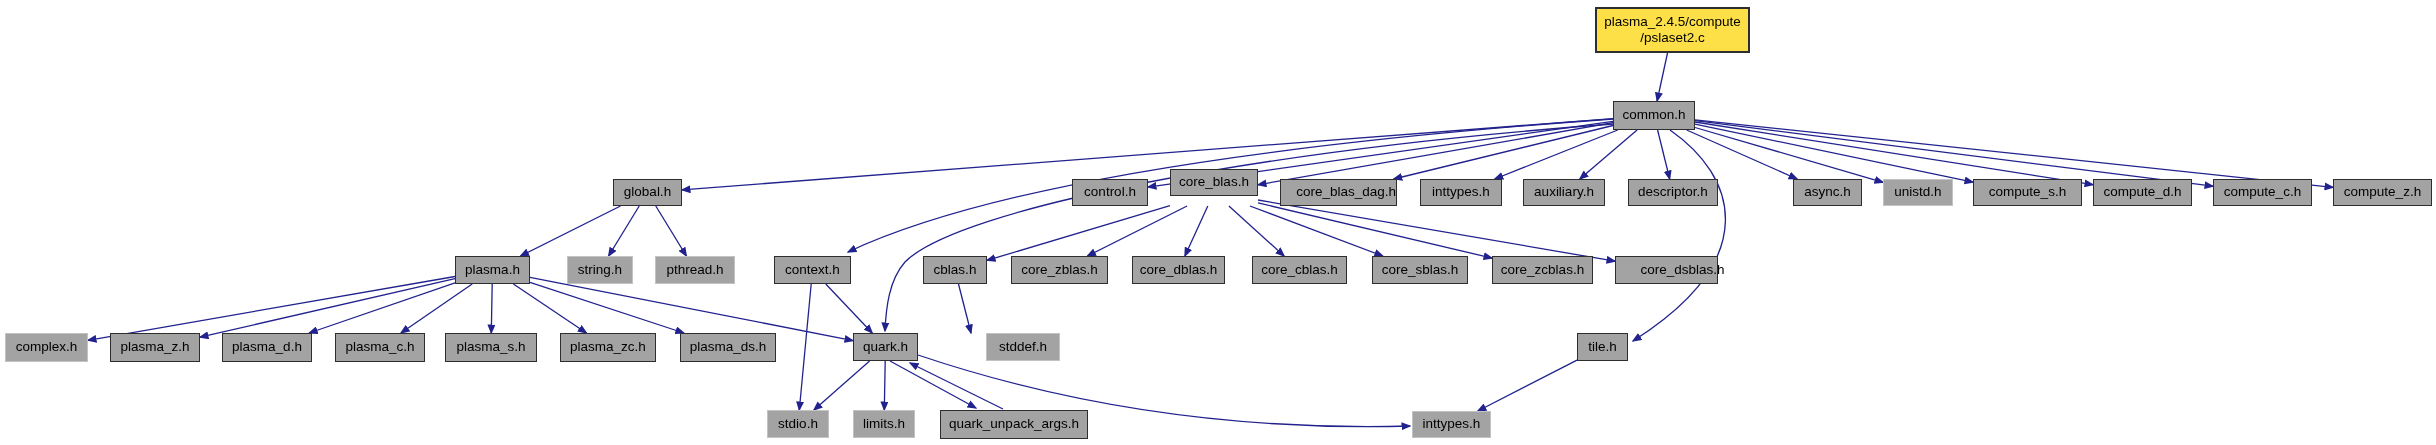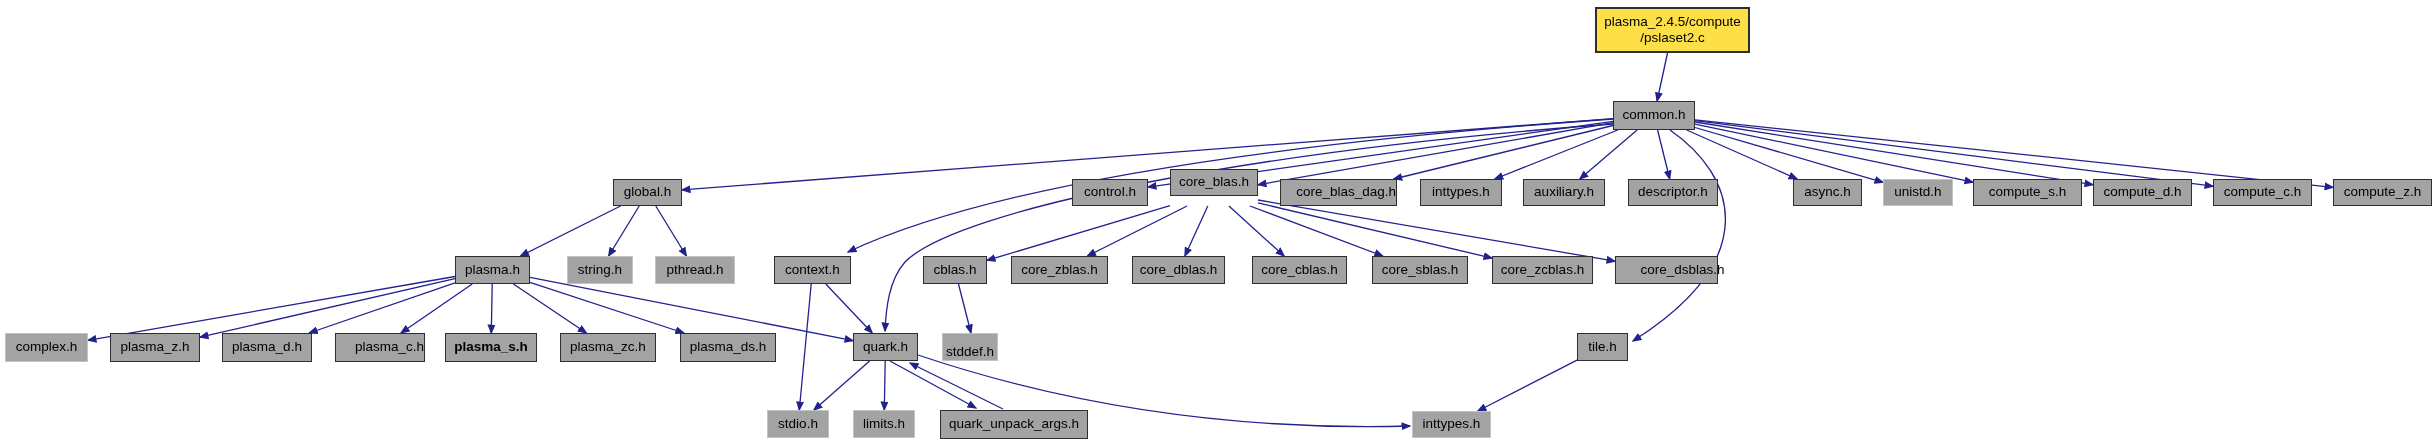--- a/index.html
+++ b/index.html
@@ -91,24 +91,24 @@
     <div class="node linked" style="left: 923px; top: 256px; width: 64px; height: 28px; border-color: rgb(46, 46, 46);"><span>cblas.h</span></div>
     <div class="node linked" style="left: 1011px; top: 256px; width: 97px; height: 28px; border-color: rgb(46, 46, 46);"><span>core_zblas.h</span></div>
     <div class="node linked" style="left: 1132px; top: 256px; width: 93px; height: 28px; border-color: rgb(46, 46, 46);"><span>core_dblas.h</span></div>
     <div class="node linked" style="left: 1252px; top: 256px; width: 95px; height: 28px; border-color: rgb(46, 46, 46);"><span>core_cblas.h</span></div>
     <div class="node linked" style="left: 1372px; top: 256px; width: 96px; height: 28px; border-color: rgb(46, 46, 46);"><span>core_sblas.h</span></div>
     <div class="node linked" style="left: 1492px; top: 256px; width: 101px; height: 28px; border-color: rgb(46, 46, 46);"><span>core_zcblas.h</span></div>
     <div class="node linked" style="left: 1615px; top: 256px; width: 103px; height: 28px; border-color: rgb(46, 46, 46); padding-left: 32px;"><span>core_dsblas.h</span></div>
     <div class="node system" style="left: 5px; top: 333px; width: 83px; height: 29px; border-color: rgb(195, 195, 195);"><span>complex.h</span></div>
     <div class="node linked" style="left: 110px; top: 333px; width: 90px; height: 29px; border-color: rgb(46, 46, 46);"><span>plasma_z.h</span></div>
     <div class="node linked" style="left: 222px; top: 333px; width: 90px; height: 29px; border-color: rgb(46, 46, 46);"><span>plasma_d.h</span></div>
-    <div class="node linked" style="left: 335px; top: 333px; width: 90px; height: 29px; border-color: rgb(46, 46, 46); justify-content: flex-end;"><span>plasma_c.h</span></div>
-    <div class="node linked" style="left: 445px; top: 333px; width: 92px; height: 29px; border-color: rgb(46, 46, 46); font-weight: bold;"><span>plasma_s.h</span></div>
+    <div class="node linked" style="left: 335px; top: 333px; width: 90px; height: 29px; border-color: rgb(46, 46, 46);"><span>plasma_c.h</span></div>
+    <div class="node linked" style="left: 445px; top: 333px; width: 92px; height: 29px; border-color: rgb(46, 46, 46);"><span>plasma_s.h</span></div>
     <div class="node linked" style="left: 560px; top: 333px; width: 96px; height: 29px; border-color: rgb(46, 46, 46);"><span>plasma_zc.h</span></div>
     <div class="node linked" style="left: 680px; top: 333px; width: 96px; height: 29px; border-color: rgb(46, 46, 46);"><span>plasma_ds.h</span></div>
     <div class="node linked" style="left: 853px; top: 333px; width: 65px; height: 28px; border-color: rgb(46, 46, 46);"><span>quark.h</span></div>
-    <div class="node system" style="left: 942px; top: 333px; width: 56px; height: 28px; border-color: rgb(195, 195, 195); align-items: flex-end;"><span>stddef.h</span></div>
+    <div class="node system" style="left: 986px; top: 333px; width: 74px; height: 28px; border-color: rgb(195, 195, 195);"><span>stddef.h</span></div>
     <div class="node linked" style="left: 1577px; top: 333px; width: 51px; height: 28px; border-color: rgb(46, 46, 46);"><span>tile.h</span></div>
     <div class="node system" style="left: 767px; top: 410px; width: 62px; height: 28px; border-color: rgb(195, 195, 195);"><span>stdio.h</span></div>
     <div class="node system" style="left: 853px; top: 410px; width: 62px; height: 28px; border-color: rgb(195, 195, 195);"><span>limits.h</span></div>
     <div class="node linked" style="left: 940px; top: 410px; width: 148px; height: 29px; border-color: rgb(46, 46, 46); align-items: center;"><span>quark_unpack_args.h</span></div>
     <div class="node system" style="left: 1412px; top: 411px; width: 79px; height: 27px; border-color: rgb(195, 195, 195);"><span>inttypes.h</span></div>
   </div>
 
 </body></html>

